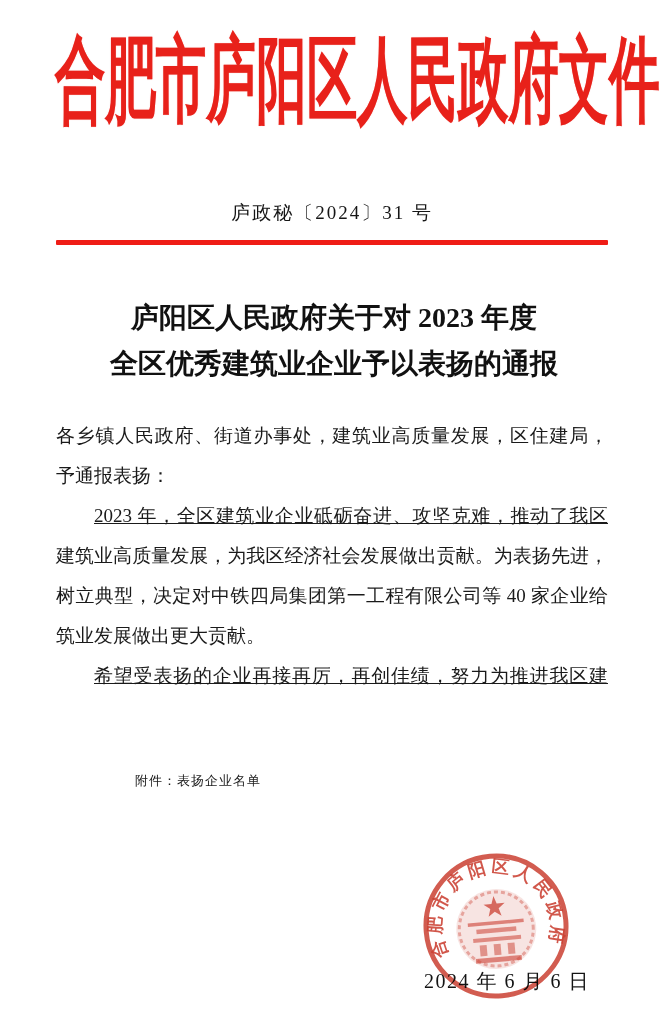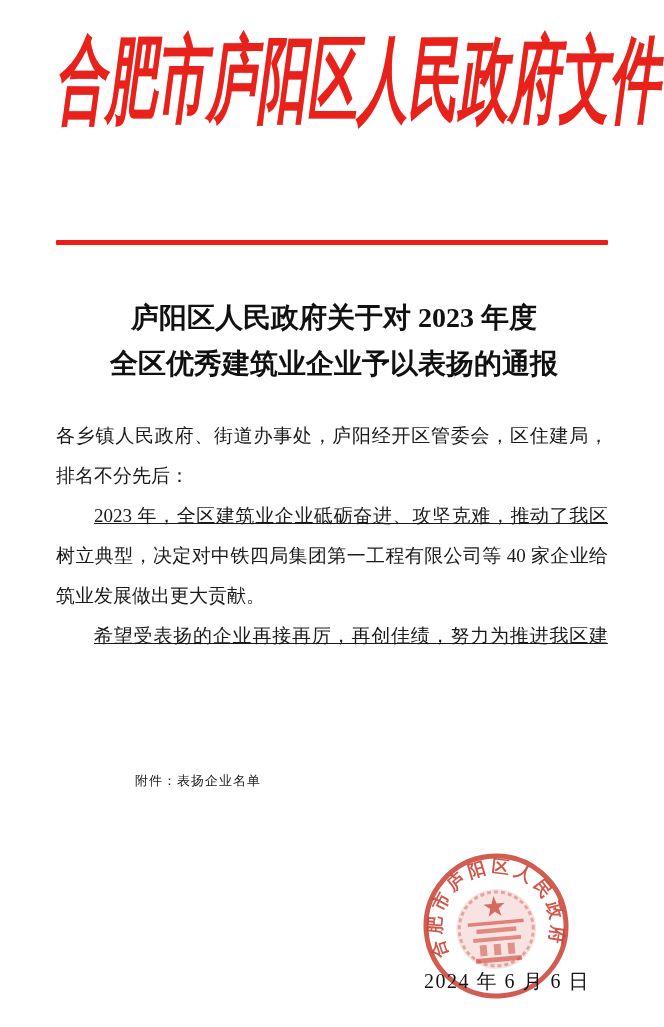--- a/index.html
+++ b/index.html
@@ -10,21 +10,20 @@
     background:#ffffff;
     margin:0 auto;
     overflow:hidden;
     font-family:"Liberation Serif","DejaVu Serif",serif;
     color:#1c1c1c;
   }
   
   .masthead {
     position:absolute; top:30px; left:55px; width:554px; height:100px;
     overflow:visible;
-    font-style:italic;
   }
   .masthead-text {
     font-size:94px; line-height:100px; font-weight:bold;
     color:#e8211a;
     white-space:nowrap;
     transform:scaleX(0.536);
     transform-origin:left top;
     text-shadow:0 0 1px rgba(232,33,26,.55);
   }
   
@@ -69,32 +68,34 @@
 </style>
 </head>
 <body>
 
 <div class="page">
 
   <div class="masthead">
     <div class="masthead-text">合肥市庐阳区人民政府文件</div>
   </div>
 
+  <div class="doc-number">庐政秘〔2024〕31 号</div>
 
   <div class="red-rule"></div>
 
   <div class="doc-title">
     <div>庐阳区人民政府关于对 2023 年度</div>
     <div>全区优秀建筑业企业予以表扬的通报</div>
   </div>
 
   <div class="body-block">
-    <div class="body-line just">各乡镇人民政府、街道办事处，庐阳经开区管委会，区住建局，</div>
-    <div class="body-line">排名不分先后：</div>
+    <div class="body-line just">各乡镇人民政府、街道办事处，建筑业高质量发展，区住建局，</div>
+    <div class="body-line">予通报表扬：</div>
     <div class="body-line just ind">2023 年，全区建筑业企业砥砺奋进、攻坚克难，推动了我区</div>
+    <div class="body-line just">建筑业高质量发展，为我区经济社会发展做出贡献。为表扬先进，</div>
     <div class="body-line just">树立典型，决定对中铁四局集团第一工程有限公司等 40 家企业给</div>
     <div class="body-line">筑业发展做出更大贡献。</div>
     <div class="body-line just ind">希望受表扬的企业再接再厉，再创佳绩，努力为推进我区建</div>
   </div>
 
   <div class="attachment">
     <span style="display:inline-block; padding-left:78px;">附件：表扬企业名单</span>
   </div>
 
   <div class="issue-date">2024 年 6 月 6 日</div>

